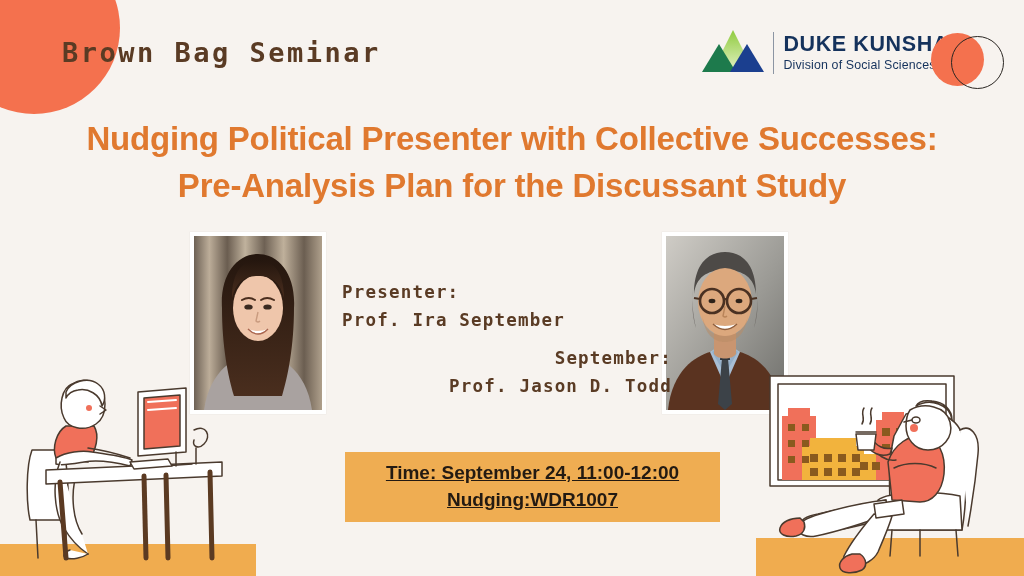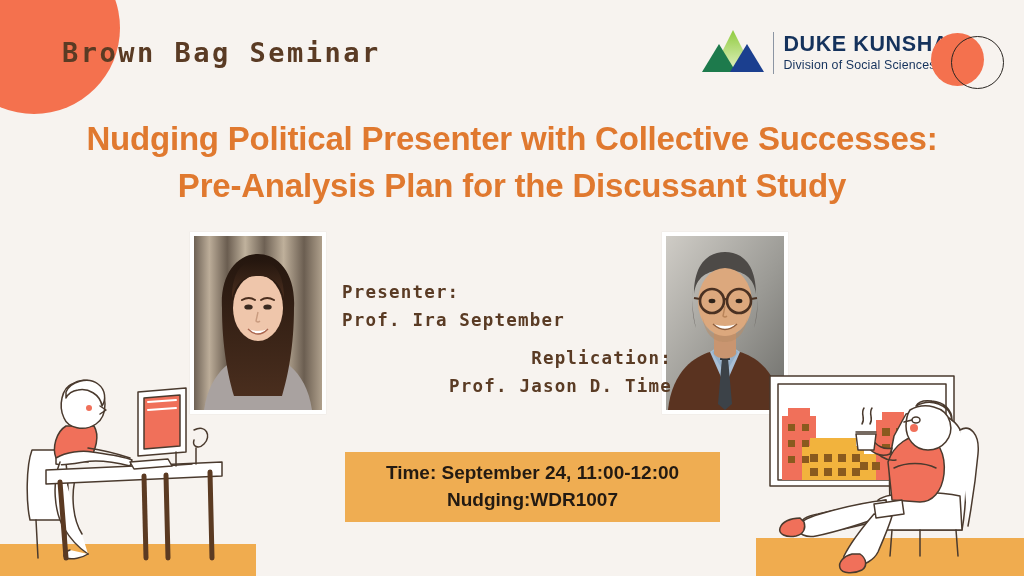--- a/index.html
+++ b/index.html
@@ -152,20 +152,21 @@
     align-items: center;
     justify-content: center;
     box-sizing: border-box;
   }
   .info-box .info-line {
     color: #231A12;
     font-weight: bold;
     font-size: 19px;
     line-height: 1.42;
     white-space: nowrap;
+    text-decoration: underline;
   }
 
   
   .floor {
     position: absolute;
     bottom: 0;
     height: 34px;
     background: #F0AC4F;
   }
   #floor-left { left: 0; width: 256px; height: 32px; }
@@ -306,22 +307,22 @@
       </svg>
     </div>
   </div>
 
   <div class="role-block" id="role-presenter">
     <span class="role-label">Presenter:</span>
     <span class="role-name">Prof. Ira September</span>
   </div>
 
   <div class="role-block" id="role-discussant">
-    <span class="role-label">Replication:</span>
-    <span class="role-name">Prof. Jason D. Time</span>
+    <span class="role-label">September:</span>
+    <span class="role-name">Prof. Jason D. Todd</span>
   </div>
 
   <div class="info-box">
     <span class="info-line">Time: September 24, 11:00-12:00</span>
     <span class="info-line">Nudging:WDR1007</span>
   </div>
 
   <div class="floor" id="floor-left"></div>
   <div class="floor" id="floor-right"></div>
 

